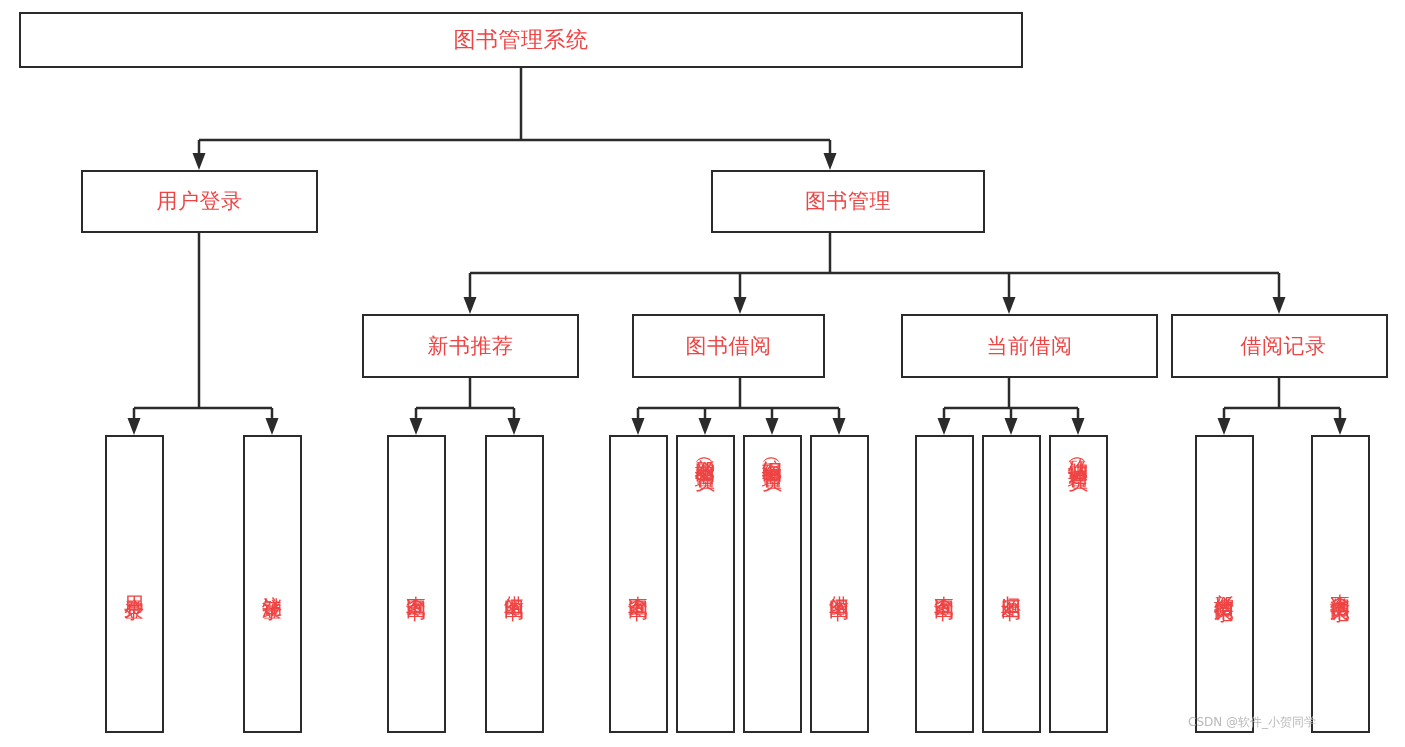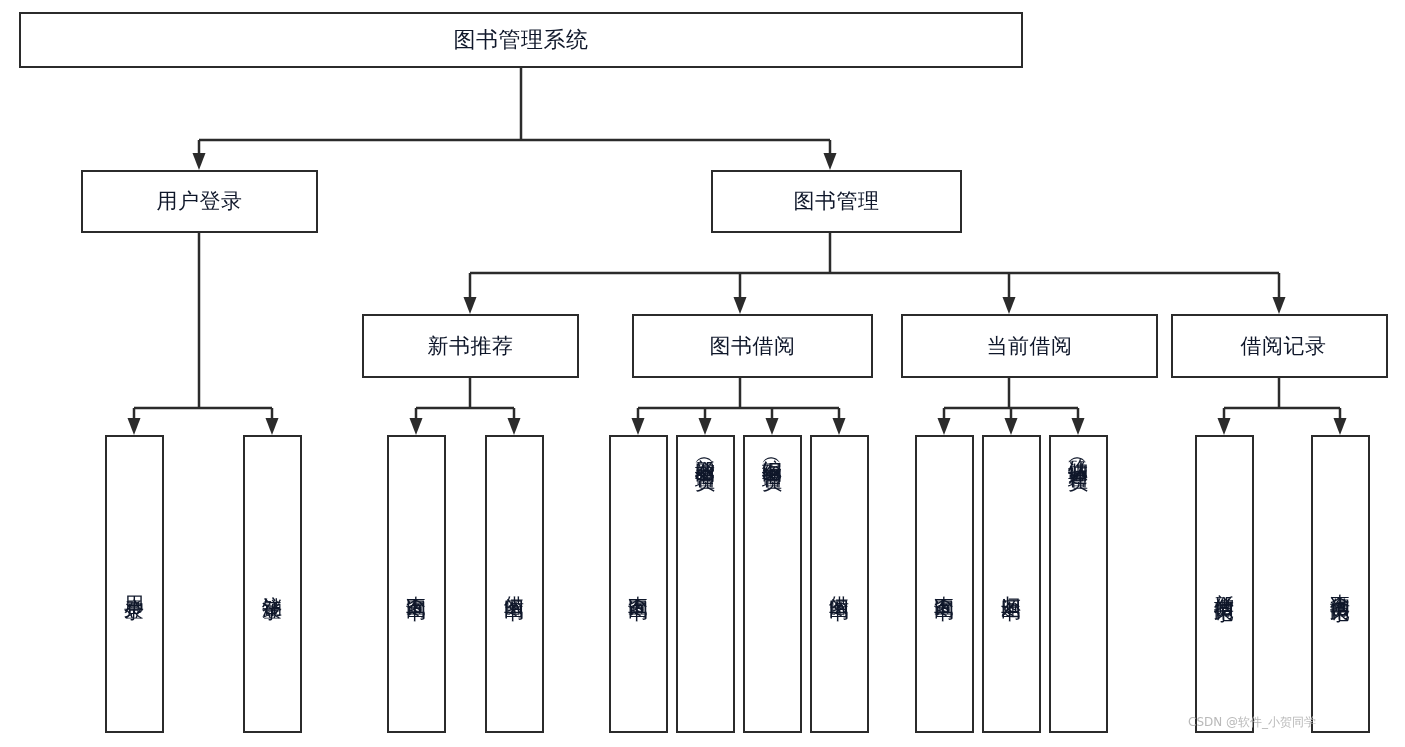--- a/index.html
+++ b/index.html
@@ -27,21 +27,21 @@
   .node-box {
     position: absolute;
     box-sizing: border-box;
     background: #ffffff;
     border: 2px solid #2b2b2b;
     display: flex;
     align-items: center;
     justify-content: center;
   }
   .node-label {
-    color: #0f172a;
+    color: #ef4444;
     font-size: 21px;
     line-height: 1.18;
     letter-spacing: 0.5px;
     white-space: nowrap;
     text-align: center;
     user-select: none;
   }
   .node-label.vertical {
     writing-mode: vertical-rl;
     text-orientation: upright;
@@ -128,27 +128,27 @@
       <polygon points="1333.5,418 1346.5,418 1340,435" fill="#2b2b2b"></polygon>
     </svg>
 
   <div id="boxes-layer">
       <div class="node-box box-root" style="left: 19px; top: 12px; width: 1004px; height: 56px;">
         <div class="node-label">图书管理系统</div>
       </div>
       <div class="node-box box-level2" style="left: 81px; top: 170px; width: 237px; height: 63px;">
         <div class="node-label">用户登录</div>
       </div>
-      <div class="node-box box-level2" style="left: 711px; top: 170px; width: 251px; height: 63px;">
+      <div class="node-box box-level2" style="left: 711px; top: 170px; width: 274px; height: 63px;">
         <div class="node-label">图书管理</div>
       </div>
       <div class="node-box box-level3" style="left: 362px; top: 314px; width: 217px; height: 64px;">
         <div class="node-label">新书推荐</div>
       </div>
-      <div class="node-box box-level3" style="left: 632px; top: 314px; width: 241px; height: 64px;">
+      <div class="node-box box-level3" style="left: 632px; top: 314px; width: 193px; height: 64px;">
         <div class="node-label">图书借阅</div>
       </div>
       <div class="node-box box-level3" style="left: 901px; top: 314px; width: 257px; height: 64px;">
         <div class="node-label">当前借阅</div>
       </div>
       <div class="node-box box-level3" style="left: 1171px; top: 314px; width: 217px; height: 64px; padding-left: 8px;">
         <div class="node-label">借阅记录</div>
       </div>
       <div class="node-box box-leaf center-text" style="left: 105px; top: 435px; width: 59px; height: 298px;">
         <div class="node-label vertical">用户登录</div>

